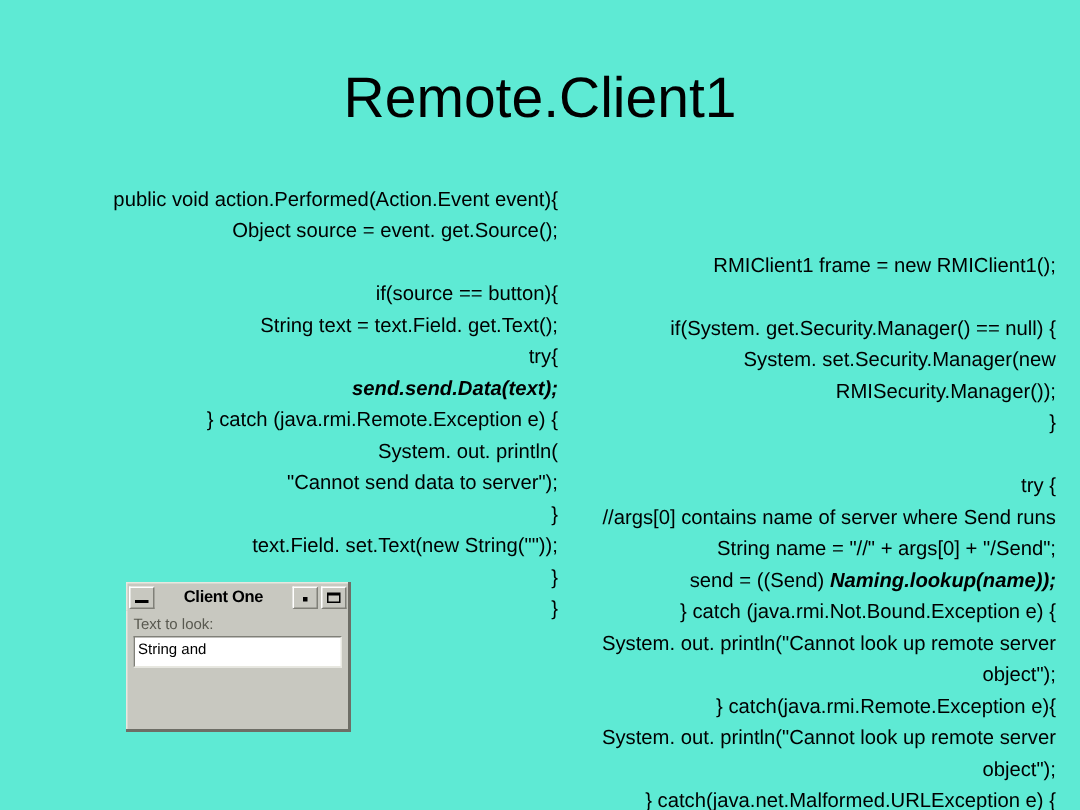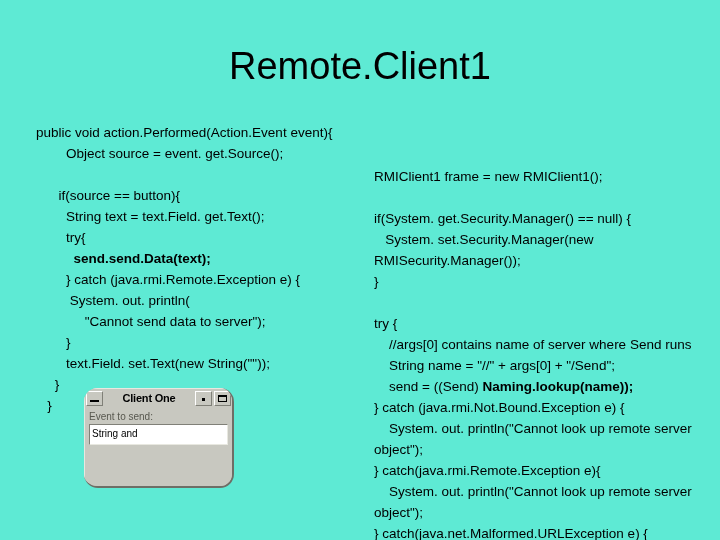--- a/index.html
+++ b/index.html
@@ -56,37 +56,37 @@
 
   #code-right {
     left: 374px;
     top: 166px;
     width: 330px;
   }
 
   .code-line {
     display: block;
     min-height: 21px;
+    text-align: right;
   }
   .code-line.blank { height: 21px; }
-  .bold { font-weight: bold; }
+  .bold { font-weight: bold; font-style: italic; }
 
   
   #client-window {
     position: absolute;
     left: 84px;
     top: 388px;
     width: 150px;
     height: 100px;
     background: #c8c8c0;
     border-right: 2px solid #6e6e66;
     border-bottom: 2px solid #6e6e66;
     box-sizing: border-box;
     overflow: hidden;
-    border-radius: 14px;
   }
 
   #cw-titlebar {
     position: relative;
     height: 19px;
     background: #c8c8c0;
     border-top: 1px solid #e8e8e0;
     border-left: 1px solid #e8e8e0;
     box-sizing: border-box;
     display: flex;
@@ -206,18 +206,18 @@
   <div id="code-right" class="code-col"><div class="code-line"><span>RMIClient1 frame = new RMIClient1();</span></div><div class="code-line blank">&nbsp;</div><div class="code-line"><span>if(System. get.Security.Manager() == null) {</span></div><div class="code-line"><span>   System. set.Security.Manager(new</span></div><div class="code-line"><span>RMISecurity.Manager());</span></div><div class="code-line"><span>}</span></div><div class="code-line blank">&nbsp;</div><div class="code-line"><span>try {</span></div><div class="code-line"><span>    //args[0] contains name of server where Send runs</span></div><div class="code-line"><span>    String name = "//" + args[0] + "/Send";</span></div><div class="code-line"><span>    send = ((Send) </span><span class="bold">Naming.lookup(name));</span></div><div class="code-line"><span>} catch (java.rmi.Not.Bound.Exception e) {</span></div><div class="code-line"><span>    System. out. println("Cannot look up remote server object");</span></div><div class="code-line"><span>} catch(java.rmi.Remote.Exception e){</span></div><div class="code-line"><span>    System. out. println("Cannot look up remote server object");</span></div><div class="code-line"><span>} catch(java.net.Malformed.URLException e) {</span></div></div>
 
   <div id="client-window">
     <div id="cw-titlebar">
       <div class="tb-btn min"></div>
       <div id="cw-title-text">Client One</div>
       <div class="tb-btn small-dot"></div>
       <div class="tb-btn max"></div>
     </div>
     <div id="cw-body">
-      <div id="cw-label">Event to send:</div>
+      <div id="cw-label">Text to look:</div>
       <div id="cw-textfield">String and</div>
     </div>
   </div>
 
 </div>
 
 </body></html>

